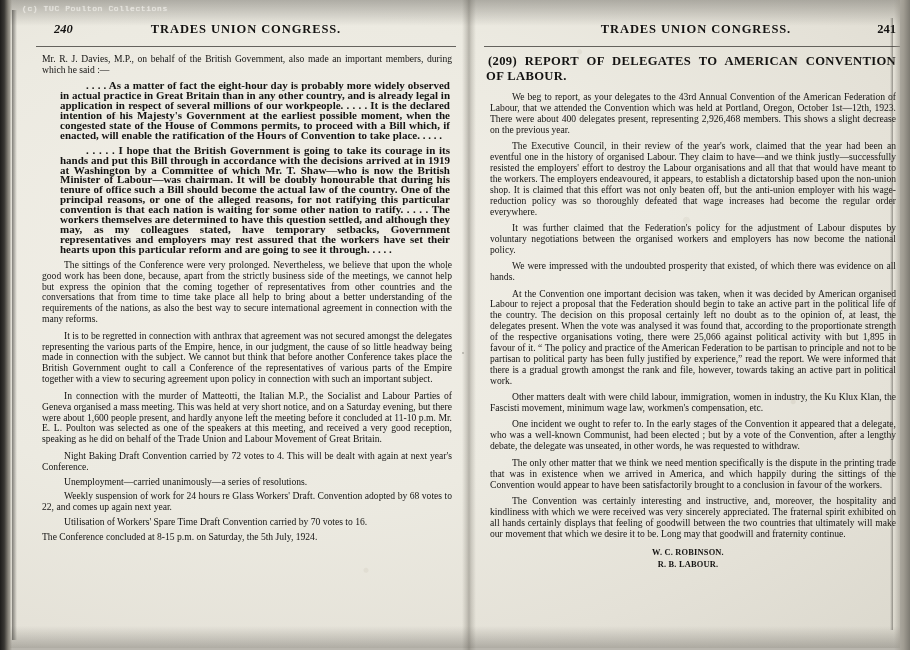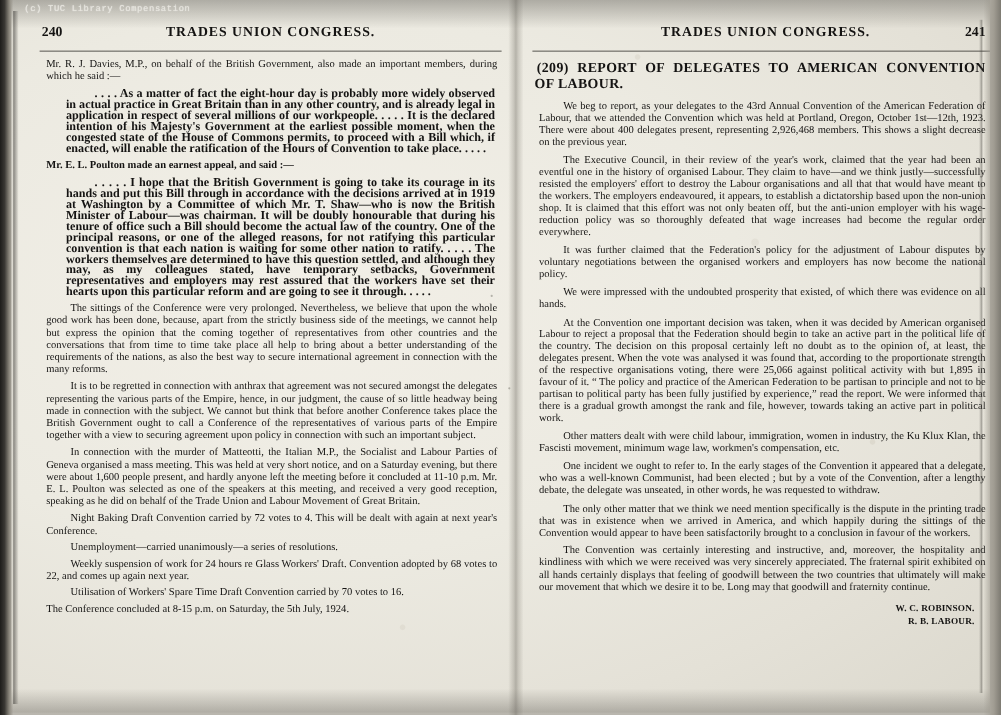--- a/index.html
+++ b/index.html
@@ -126,21 +126,21 @@
     font-size: 12.5px;
     font-weight: bold;
     letter-spacing: 0;
   }
   .runhead .title {
     position: absolute;
     top: 0;
     width: 100%;
     text-align: center;
   }
-  .page-left  .runhead .folio { left: 4px; }
+  .page-left  .runhead .folio { left: 20px; font-style: italic; }
   .page-right .runhead .folio { right: 6px; }
   .page-left  .runhead .title { padding-right: 6px; }
   .page-right .runhead .title { padding-left: 4px; }
 
   .rule {
     height: 1px;
     background: #4c4a45;
     margin: 2px 2px 7px 2px;
     opacity: .85;
   }
@@ -190,21 +190,21 @@
 
   
   .reslist p { text-indent: 22px; margin-bottom: 4px; }
 
   .signoff {
     margin-top: 7px;
     text-align: right;
     padding-right: 10px;
     line-height: 12px;
   }
-  .signoff div { font-weight: bold; }
+  .signoff div { font-weight: bold; text-align: center; }
   .sc { font-size: 8.4px; letter-spacing: .2px; }
 
   
   .speck { position: absolute; background: #6d6a62; border-radius: 50%; opacity: .45; }
 </style>
 </head>
 <body>
 
 <div class="scan">
 
@@ -220,21 +220,20 @@
       <div class="rule"></div>
 
       <div class="col-body">
 
         <p class="noindent"><span>Mr. R. J. Davies, M.P., on behalf of the British Government, also made an important members, during which he said :—</span></p>
 
         <div class="quote">
           <p>.  .  .  .  As a matter of fact the eight-hour day is probably more widely observed in actual practice in Great Britain than in any other country, and is already legal in application in respect of several millions of our workpeople.  .  .  .  .  It is the declared intention of his Majesty's Government at the earliest possible moment, when the congested state of the House of Commons permits, to proceed with a Bill which, if enacted, will enable the ratification of the Hours of Convention to take place.  .  .  .  .</p>
         </div>
 
-        <p class="noindent lead">Mr. E. L. Poulton made an earnest appeal, and said :—</p>
 
         <div class="quote">
           <p>.  .  .  .  .  I hope that the British Government is going to take its courage in its hands and put this Bill through in accordance with the decisions arrived at in 1919 at Washington by a Committee of which Mr. T. Shaw—who is now the British Minister of Labour—was chairman.  It will be doubly honourable that during his tenure of office such a Bill should become the actual law of the country.  One of the principal reasons, or one of the alleged reasons, for not ratifying this particular convention is that each nation is waiting for some other nation to ratify.  .  .  .  .  The workers themselves are determined to have this question settled, and although they may, as my colleagues stated, have temporary setbacks, Government representatives and employers may rest assured that the workers have set their hearts upon this particular reform and are going to see it through.  .  .  .  .</p>
         </div>
 
         <p>The sittings of the Conference were very prolonged.  Nevertheless, we believe that upon the whole good work has been done, because, apart from the strictly business side of the meetings, we cannot help but express the opinion that the coming together of representatives from other countries and the conversations that from time to time take place all help to bring about a better understanding of the requirements of the nations, as also the best way to secure international agreement in connection with the many reforms.</p>
         <p>It is to be regretted in connection with anthrax that agreement was not secured amongst the delegates representing the various parts of the Empire, hence, in our judgment, the cause of so little headway being made in connection with the subject.  We cannot but think that before another Conference takes place the British Government ought to call a Conference of the representatives of various parts of the Empire together with a view to securing agreement upon policy in connection with such an important subject.</p>
         <p>In connection with the murder of Matteotti, the Italian M.P., the Socialist and Labour Parties of Geneva organised a mass meeting.  This was held at very short notice, and on a Saturday evening, but there were about 1,600 people present, and hardly anyone left the meeting before it concluded at 11-10 p.m.  Mr. E. L. Poulton was selected as one of the speakers at this meeting, and received a very good reception, speaking as he did on behalf of the Trade Union and Labour Movement of Great Britain.</p>
 
         <div class="reslist">
@@ -288,14 +287,14 @@
     <div class="fold"></div>
     <div class="band-top"></div>
     <div class="band-bottom"></div>
   </div>
 
   <div class="gutter-left"></div>
   <div class="gutter-left2"></div>
   <div class="gutter-right"></div>
   <div class="edge-right-line"></div>
 
-  <div class="watermark">(c) TUC Library Compensation</div>
+  <div class="watermark">(c) TUC Poulton Collections</div>
 </div>
 
 </body></html>

